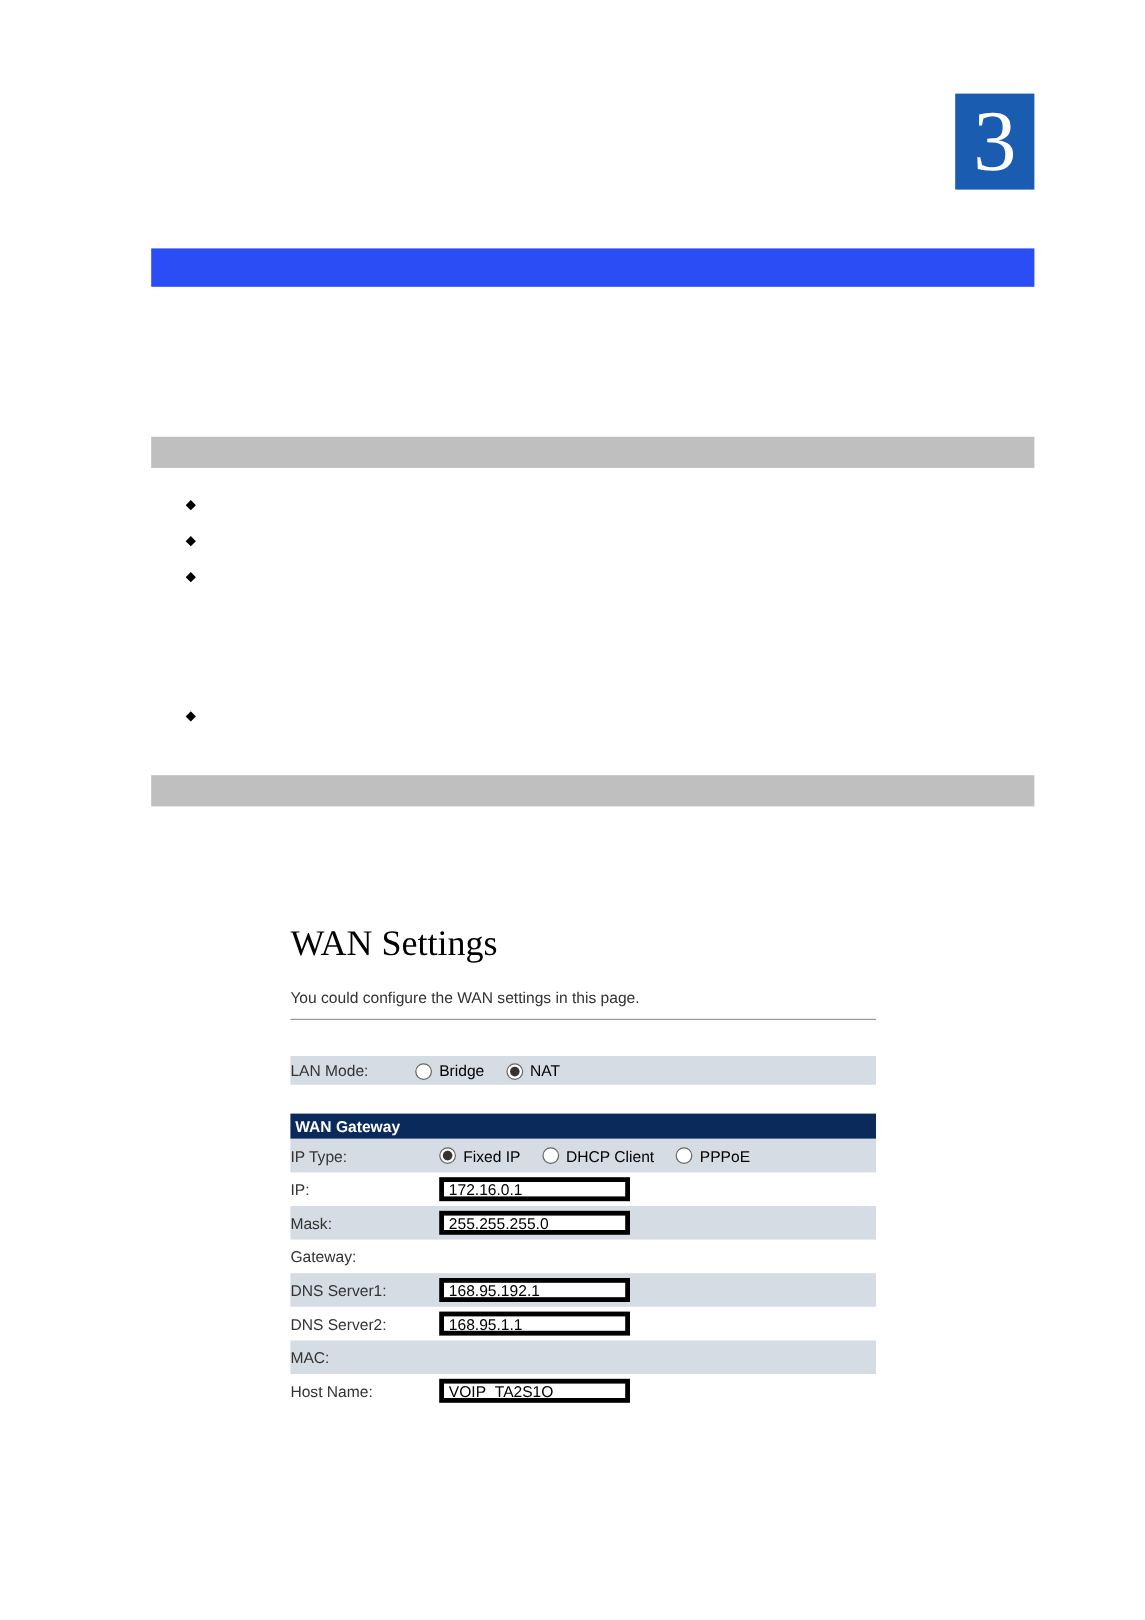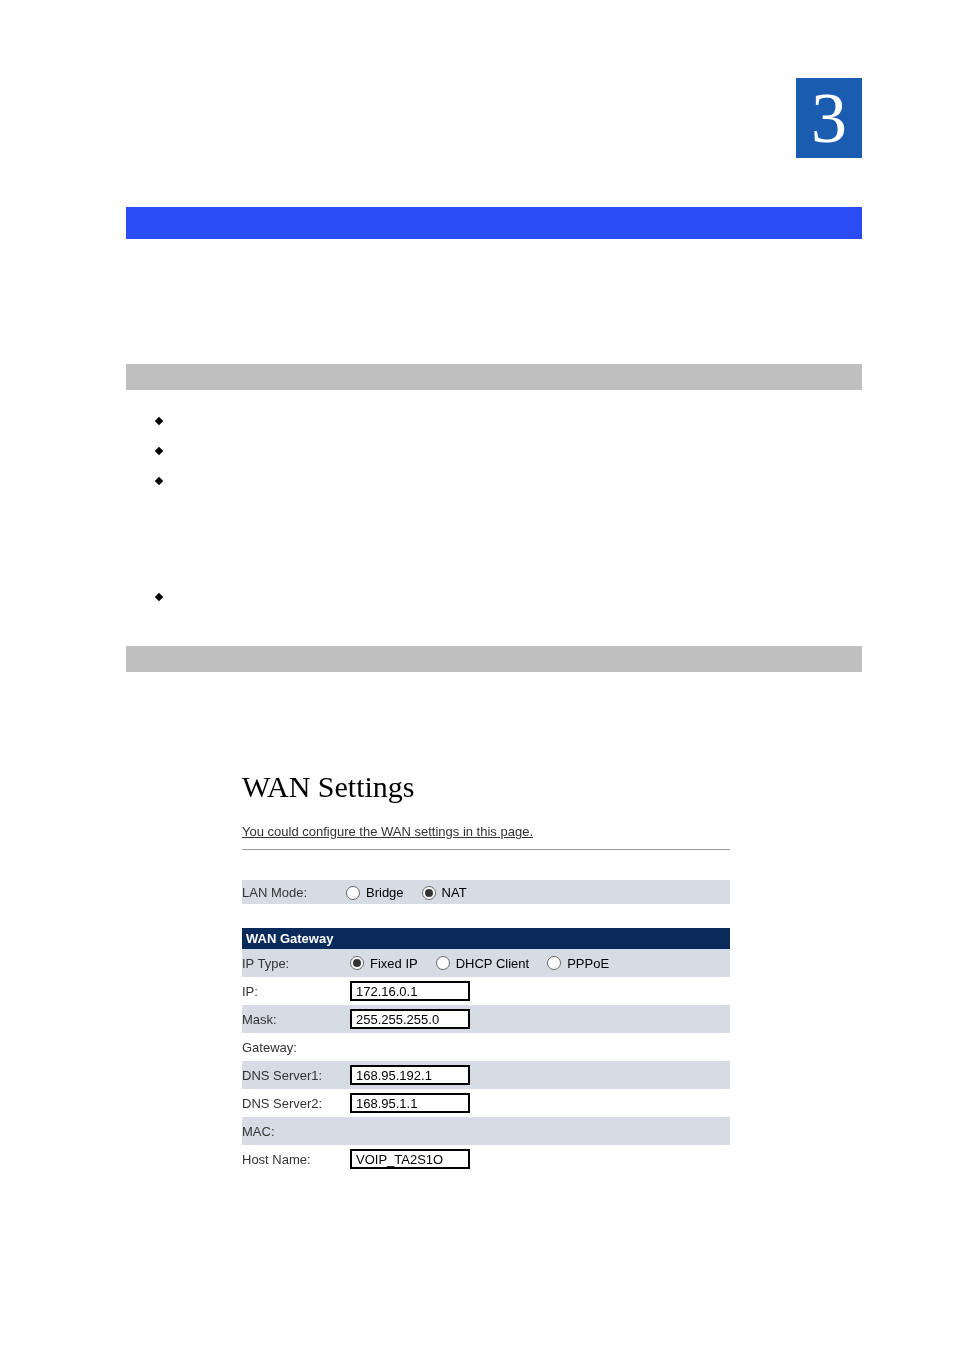--- a/index.html
+++ b/index.html
@@ -92,21 +92,20 @@
     font-size: 30px;
     color: #000;
     margin-bottom: 20px;
   }
   .ss-subtitle {
     font-size: 13px;
     color: #333;
     padding-bottom: 10px;
     border-bottom: 1px solid #999;
     margin-bottom: 30px;
-    text-decoration: underline;
   }
   .lan-row {
     display: flex;
     align-items: center;
     font-size: 13px;
     background: #d6dce4;
     height: 24px;
   }
   .lan-row .label-col {
     width: 104px;
@@ -148,33 +147,33 @@
   .form-row {
     display: flex;
     align-items: center;
     font-size: 13px;
     height: 28px;
   }
   .form-row.alt {
     background: #d6dce4;
   }
   .form-row .label-col {
-    width: 108px;
+    width: 124px;
     color: #333;
   }
   .form-row .val-col {
     flex: 1;
     display: flex;
     align-items: center;
     gap: 6px;
   }
   .text-input {
-    width: 120px;
+    width: 159px;
     height: 20px;
-    border: 2px solid #000000;
+    border: 4px solid #000000;
     background: #fff;
     font-size: 13px;
     padding: 0 4px;
     box-sizing: border-box;
     font-family: Arial, sans-serif;
     color: #000;
   }
   .text-input.disabled {
     color: #999;
   }

